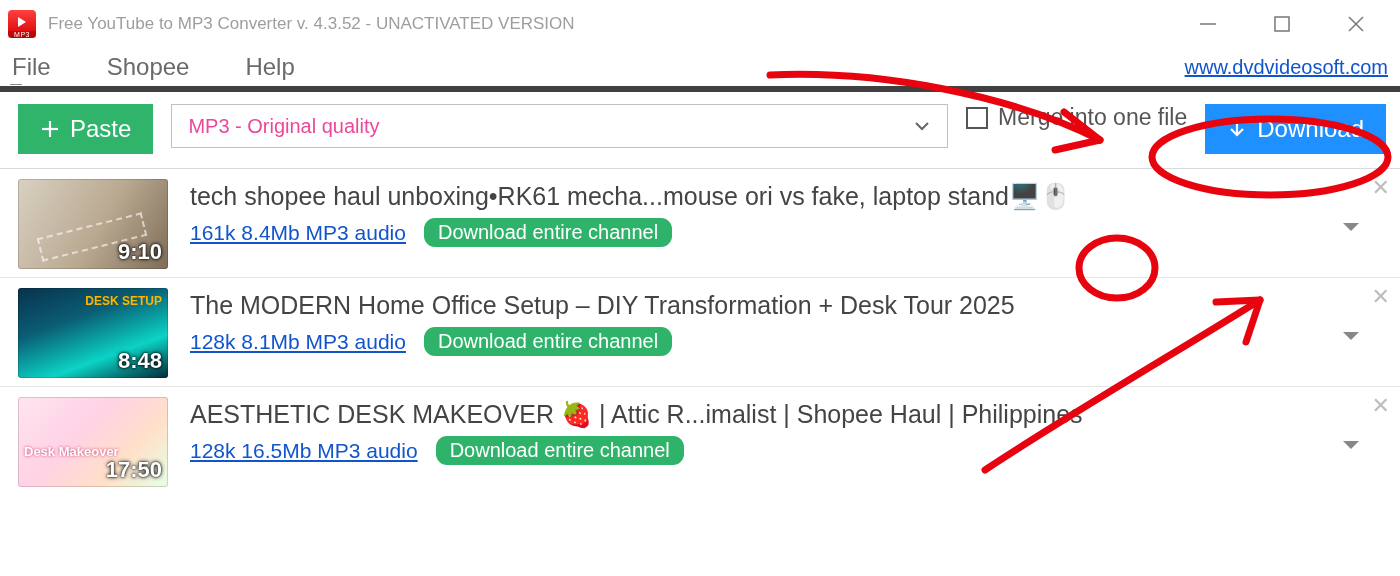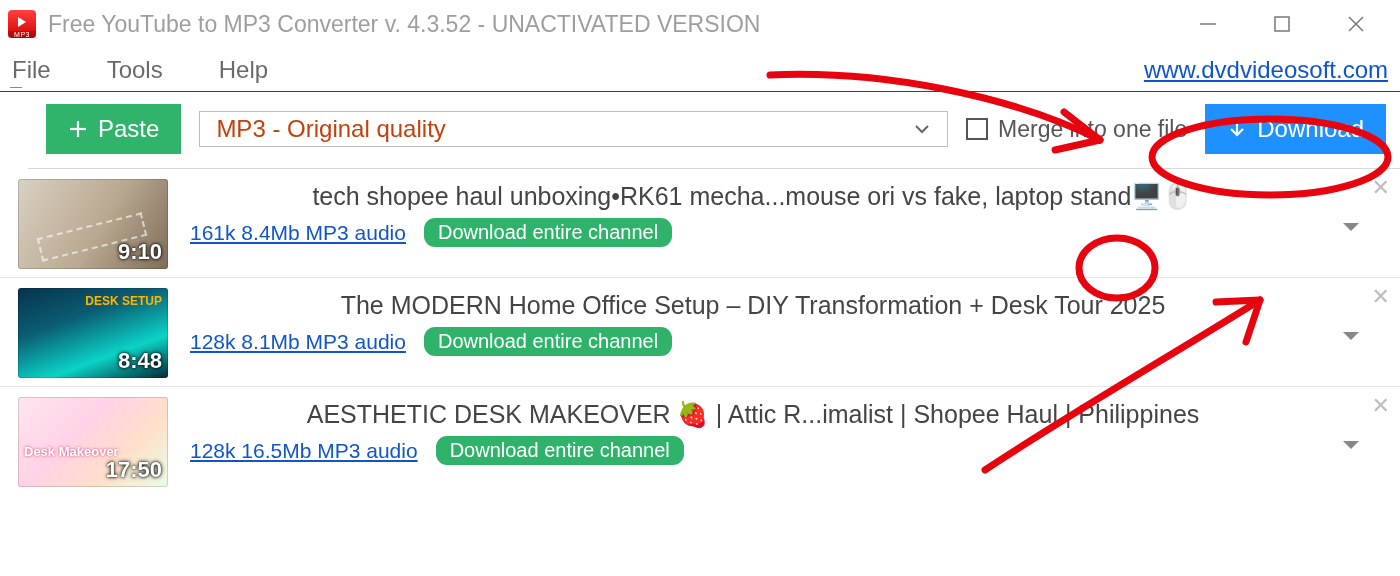--- a/index.html
+++ b/index.html
@@ -33,65 +33,64 @@
     border-left: 8px solid #fff;
     margin-top: -5px;
   }
   .app-icon::after{
     content:"MP3";
     position:absolute; bottom:0; left:0; right:0;
     font-size:7px; color:#fff; text-align:center;
     background:rgba(0,0,0,.15);
     letter-spacing:.5px;
   }
-  .title-text { font-size: 23px; font-weight:400;}
+  .title-text { font-size: 17px; font-weight:400;}
   .win-controls { margin-left: auto; display: flex; gap: 50px; padding-right: 24px;}
   .win-btn { width: 24px; height: 24px; display:flex; align-items:center; justify-content:center; color:#888;}
   .win-btn svg { width: 18px; height: 18px; stroke:#777; stroke-width:1.5; fill:none;}
   
   .menubar {
     display:flex; align-items:center;
     height:44px;
-    border-bottom:1px solid #404040;
+    border-bottom:6px solid #404040;
     padding:0 12px;
     font-size:24px;
     color:#6a6a6a;
   }
   .menubar .menu-item { margin-right: 56px; cursor:default; }
   .menubar .menu-item.first { position:relative; }
   .menubar .menu-item.first::before{
     content:""; position:absolute; left:-2px; right:auto; bottom:-4px;
     width:12px; height:1px; background:#888;
   }
   .site-link {
-    margin-left:auto; font-size:24px; color:#1155cc; text-decoration:underline;
+    margin-left:auto; font-size:20px; color:#1155cc; text-decoration:underline;
   }
   
   .toolbar {
-    display:flex; align-items:center;
+    display:flex; align-items:flex-start;
     padding:12px 14px 14px 18px;
     gap:18px;
     border-bottom:1px solid #d9d9d9;
-    margin-left:28px;
   }
   .btn {
     display:inline-flex; align-items:center; justify-content:center;
     height:50px; padding:0 22px;
     font-size:24px; color:#fff; border:none;
     gap:10px; cursor:pointer;
   }
   .btn-green { background:#30b36b; }
   .btn-blue  { background:#1e90ff; }
   .btn svg { width:20px; height:20px; stroke:#fff; stroke-width:2.2; fill:none;}
   .quality-select{
-    flex:1; height:36px;
+    flex:1; height:44px;
     border:1px solid #bfbfbf;
     display:flex; align-items:center;
     padding:0 16px;
-    font-size:24px; color:#c2410c;
+    font-size:20px; color:#ec4899;
     position:relative; background:#fff;
   }
   .quality-select .chev{
     margin-left:auto; width:18px; height:18px;
     display:flex; align-items:center; justify-content:center;
   }
   .quality-select .chev svg{width:18px;height:18px;stroke:#666;stroke-width:2;fill:none;}
   .merge-wrap{display:flex;align-items:center;gap:10px;font-size:23px;color:#555;}
   .merge-box{width:22px;height:22px;border:2px solid #555;}
   .dl-btn{ position:relative; }
@@ -114,21 +113,21 @@
     color:#fff; font-size:22px; font-weight:600;
     text-shadow:0 0 4px #000,0 0 2px #000;
   }
   .thumb1{background:linear-gradient(120deg,#d9d1c2 0%,#b9a890 55%,#7e6c58 100%);}
   .thumb2{background:linear-gradient(160deg,#08324c 0%,#0a5d74 35%,#0bd3c5 70%,#052836 100%);}
   .thumb2::after{content:"DESK SETUP";position:absolute;top:6px;right:6px;color:#ffb400;font-size:12px;font-weight:700;}
   .thumb3{background:linear-gradient(135deg,#ffe5ef 0%,#ffd2e6 40%,#ffe0c9 70%,#e7ffe6 100%);}
   .thumb3::after{content:"Desk Makeover";position:absolute;left:6px;bottom:28px;color:#fff;font-size:13px;font-weight:700;text-shadow:0 0 3px #c36;}
   .thumb1::before{content:"";position:absolute;left:20px;top:46px;width:104px;height:20px;border:2px dashed rgba(255,255,255,.6);transform:rotate(-14deg);}
 
-  .meta{flex:1; padding-top:2px;text-align:center;}
+  .meta{flex:1; padding-top:2px;}
   .title{font-size:25px;color:#444;line-height:1.25;}
   .subrow{display:flex;align-items:center;gap:18px;margin-top:6px;}
   .info-link{font-size:21px;color:#1155cc;text-decoration:underline;}
   .badge{
     background:#2fb36a;color:#fff;
     font-size:20px; padding:3px 14px;
     border-radius:11px;
   }
   .row-controls{
     display:flex; flex-direction:column; align-items:center;
@@ -167,21 +166,21 @@
       <svg viewBox="0 0 18 18">
           <line x1="2" y1="2" x2="16" y2="16"></line>
           <line x1="16" y1="2" x2="2" y2="16"></line>
         </svg>
     </div>
   </div>
 </div>
 
 <div class="menubar">
   <span class="menu-item first">File</span>
-  <span class="menu-item">Tools</span>
+  <span class="menu-item">Shopee</span>
   <span class="menu-item">Help</span>
   <a class="site-link">www.dvdvideosoft.com</a>
 </div>
 
 <div class="toolbar">
   <button class="btn btn-green">
     <svg viewBox="0 0 20 20">
         <line x1="10" y1="2" x2="10" y2="18"></line>
         <line x1="2" y1="10" x2="18" y2="10"></line>
       </svg>

